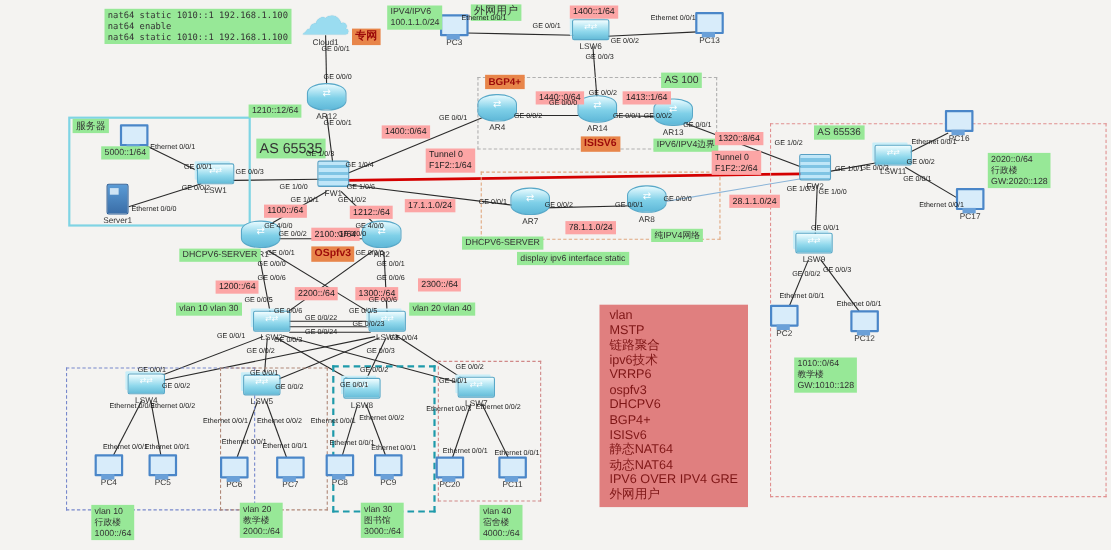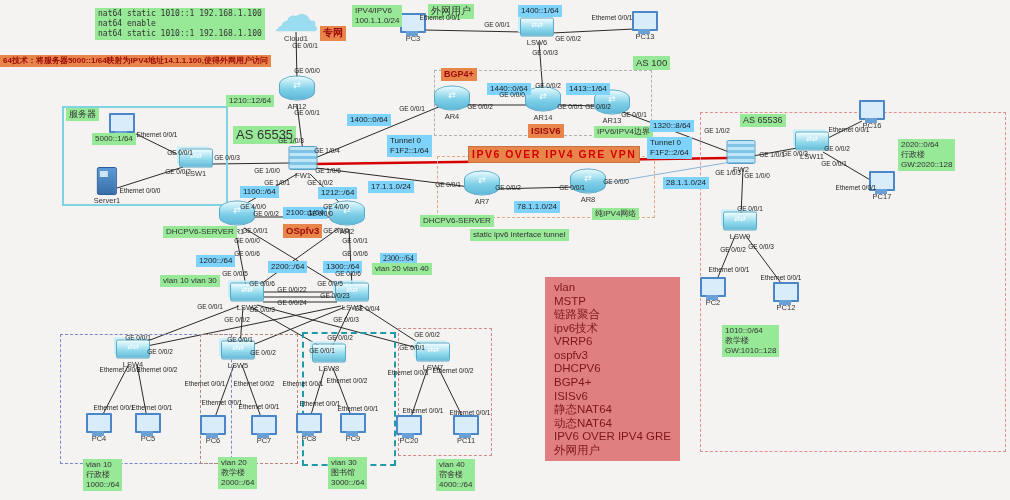--- a/index.html
+++ b/index.html
@@ -14,21 +14,21 @@
   .icon-router:before{content:"⇄";position:absolute;left:0;right:0;top:3px;text-align:center;font-size:9px;color:#fff;}
   .icon-switch{width:32px;height:17px;background:linear-gradient(#f0fdff,#8fd8ec 60%,#66bcd8);border:1px solid #58a8c8;border-radius:2px;box-shadow:-3px -3px 0 -1px #c8eef8;}
   .icon-switch:before{content:"⇄⇄";position:absolute;left:0;right:0;top:2px;text-align:center;font-size:7px;letter-spacing:0;color:#fff;}
   .icon-pc{width:22px;height:16px;background:#d8ecfa;border:2px solid #4a86c8;border-radius:1px;}
   .icon-pc:after{content:"";position:absolute;left:4px;top:16px;width:12px;height:5px;background:#6aa0d8;}
   .icon-server{width:18px;height:26px;background:linear-gradient(#5b9bd5,#3a6ea8);border:1px solid #2a5e98;border-radius:2px;}
   .icon-server:before{content:"";position:absolute;left:2px;top:3px;width:8px;height:6px;background:#cfe4f4;}
   .icon-firewall{width:27px;height:22px;background:repeating-linear-gradient(#bfe6f8,#bfe6f8 3px,#7fc4e4 3px,#7fc4e4 6px);border:1px solid #58a0c4;border-radius:2px;}
   .lbl{position:absolute;white-space:pre-line;z-index:4;line-height:1.25;padding:1px 3px;}
   .green{background:#97e897;color:#333;font-size:8px;}
-  .gray{background:#7dd3fc;color:#222;font-size:8px;}
+  .gray{background:#fca5a5;color:#222;font-size:8px;}
   .orange{background:#e8854a;color:#9c0a0a;font-size:8px;font-weight:bold;}
   .redlbl{background:#e8854a;color:#d40000;font-size:10.5px;font-weight:bold;letter-spacing:1.5px;border:1px solid #c87040;}
   .legendbox{background:#e07f7f;color:#7e1616;font-size:11.5px;line-height:1.18;padding:4px 9px;}
   .port{position:absolute;transform:translate(-50%,-50%);font-size:6.5px;color:#1a1a1a;white-space:nowrap;z-index:4;}
 </style>
 </head>
 <body>
 
 <div id="stage">
   <svg id="wires">
@@ -233,60 +233,58 @@
       <div class="icon icon-pc"></div>
       <div class="nm">PC20</div>
     </div>
     <div class="node" style="left: 466px; top: 430px;">
       <div class="icon icon-pc"></div>
       <div class="nm">PC11</div>
     </div>
     <div class="lbl green" style="left: 95px; top: 8px; font-size: 8px; font-family: &quot;DejaVu Sans Mono&quot;, monospace;">nat64 static 1010::1 192.168.1.100
 nat64 enable
 nat64 static 1010::1 192.168.1.100</div>
-    <div class="lbl orange" style="left: 0px; top: 55px;">64技术：将服务器5000::1/64映射为IPV4地址14.1.1.100,使得外网用户访问</div>
     <div class="lbl orange" style="left: 320px; top: 26px; font-size: 10px;">专网</div>
     <div class="lbl green" style="left: 226px; top: 95px;">1210::12/64</div>
     <div class="lbl green" style="left: 233px; top: 126px; font-size: 13px;">AS 65535</div>
     <div class="lbl green" style="left: 66px; top: 108px; font-size: 9px;">服务器</div>
     <div class="lbl green" style="left: 92px; top: 133px;">5000::1/64</div>
     <div class="lbl green" style="left: 352px; top: 5px;">IPV4/IPV6
 100.1.1.0/24</div>
     <div class="lbl green" style="left: 428px; top: 4px; font-size: 10px;">外网用户</div>
     <div class="lbl gray" style="left: 518px; top: 5px;">1400::1/64</div>
     <div class="lbl orange" style="left: 441px; top: 68px; font-size: 9px;">BGP4+</div>
-    <div class="lbl green" style="left: 601px; top: 56px; font-size: 9.5px; margin-left: 32px;">AS 100</div>
+    <div class="lbl green" style="left: 601px; top: 66px; font-size: 9.5px;">AS 100</div>
     <div class="lbl gray" style="left: 487px; top: 83px;">1440::0/64</div>
     <div class="lbl gray" style="left: 566px; top: 83px;">1413::1/64</div>
     <div class="lbl orange" style="left: 528px; top: 124px; font-size: 9.5px;">ISISV6</div>
     <div class="lbl green" style="left: 594px; top: 126px;">IPV6/IPV4边界</div>
     <div class="lbl gray" style="left: 650px; top: 120px;">1320::8/64</div>
     <div class="lbl gray" style="left: 347px; top: 114px;">1400::0/64</div>
     <div class="lbl gray" style="left: 387px; top: 135px;">Tunnel 0
 F1F2::1/64</div>
     <div class="lbl gray" style="left: 647px; top: 137px;">Tunnel 0
 F1F2::2/64</div>
-    <div class="lbl redlbl" style="left: 468px; top: 146px;">IPV6 OVER IPV4 GRE VPN</div>
     <div class="lbl gray" style="left: 368px; top: 181px;">17.1.1.0/24</div>
     <div class="lbl gray" style="left: 514px; top: 201px;">78.1.1.0/24</div>
     <div class="lbl gray" style="left: 663px; top: 177px;">28.1.1.0/24</div>
     <div class="lbl green" style="left: 592px; top: 208px;">纯IPV4网络</div>
-    <div class="lbl green" style="left: 470px; top: 229px;">static ipv6 interface tunnel</div>
+    <div class="lbl green" style="left: 470px; top: 229px;">display ipv6 interface static</div>
     <div class="lbl gray" style="left: 240px; top: 186px;">1100::/64</div>
     <div class="lbl gray" style="left: 318px; top: 187px;">1212::/64</div>
     <div class="lbl gray" style="left: 283px; top: 207px;">2100::1/64</div>
     <div class="lbl green" style="left: 163px; top: 226px;">DHCPV6-SERVER</div>
     <div class="lbl green" style="left: 420px; top: 215px;">DHCPV6-SERVER</div>
     <div class="lbl orange" style="left: 283px; top: 224px; font-size: 9.5px;">OSpfv3</div>
     <div class="lbl gray" style="left: 196px; top: 255px;">1200::/64</div>
     <div class="lbl gray" style="left: 268px; top: 261px;">2200::/64</div>
     <div class="lbl gray" style="left: 323px; top: 261px;">1300::/64</div>
-    <div class="lbl gray" style="left: 380px; top: 253px; font-family: Liberation Serif, serif;">2300::/64</div>
+    <div class="lbl gray" style="left: 380px; top: 253px;">2300::/64</div>
     <div class="lbl green" style="left: 160px; top: 275px;">vlan 10 vlan 30</div>
-    <div class="lbl green" style="left: 372px; top: 263px; text-align: right;">vlan 20 vlan 40</div>
+    <div class="lbl green" style="left: 372px; top: 275px; text-align: right;">vlan 20 vlan 40</div>
     <div class="lbl green" style="left: 740px; top: 114px; font-size: 9px;">AS 65536</div>
     <div class="lbl green" style="left: 898px; top: 139px;">2020::0/64
 行政楼
 GW:2020::128</div>
     <div class="lbl green" style="left: 722px; top: 325px;">1010::0/64
 教学楼
 GW:1010::128</div>
     <div class="lbl green" style="left: 83px; top: 459px;">vlan 10
 行政楼
 1000::/64</div>

